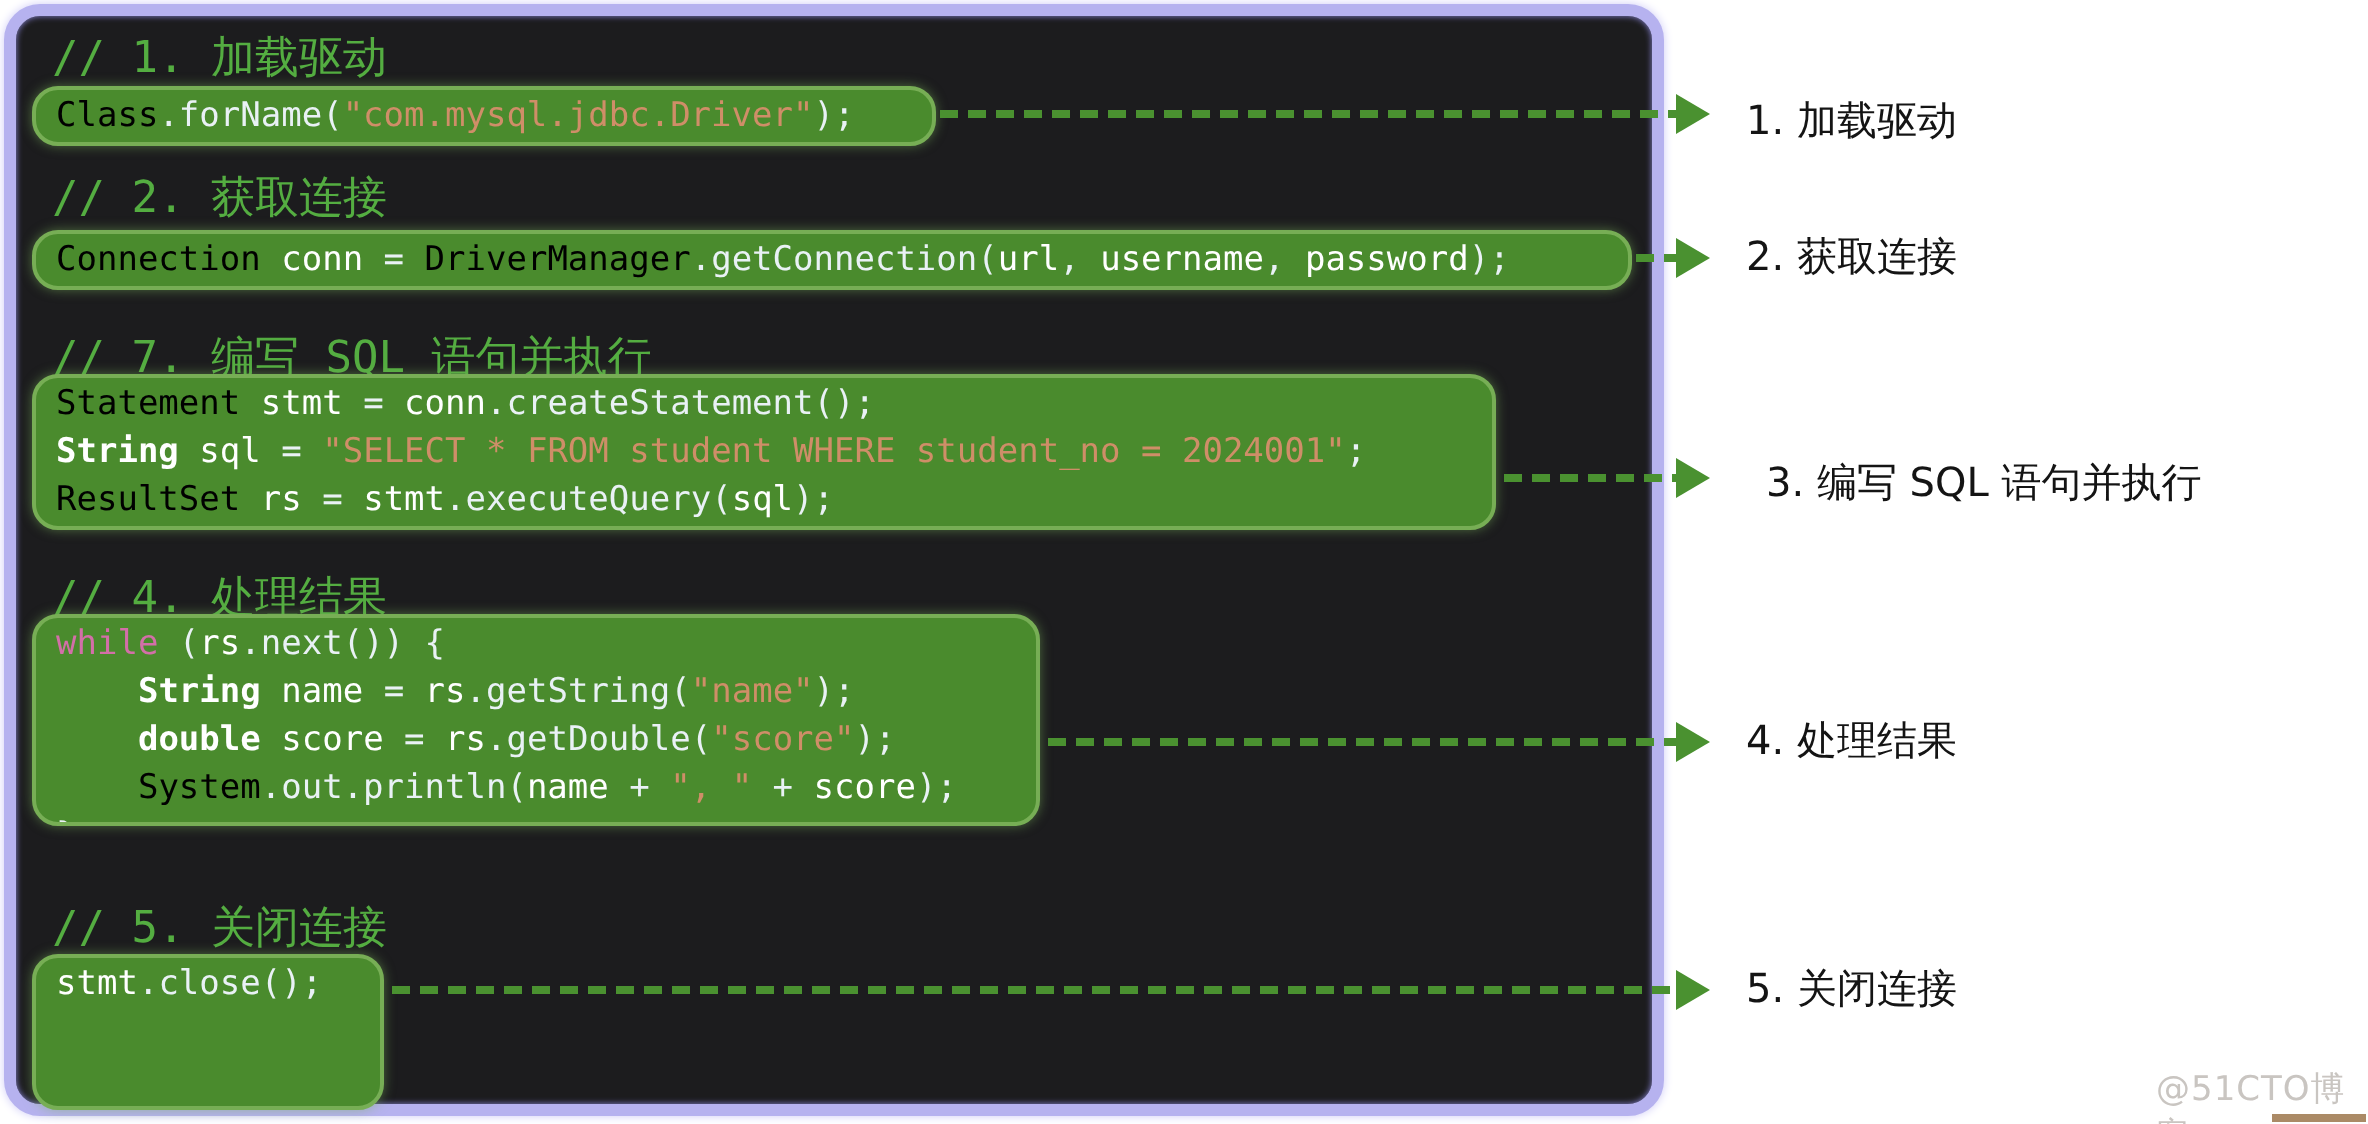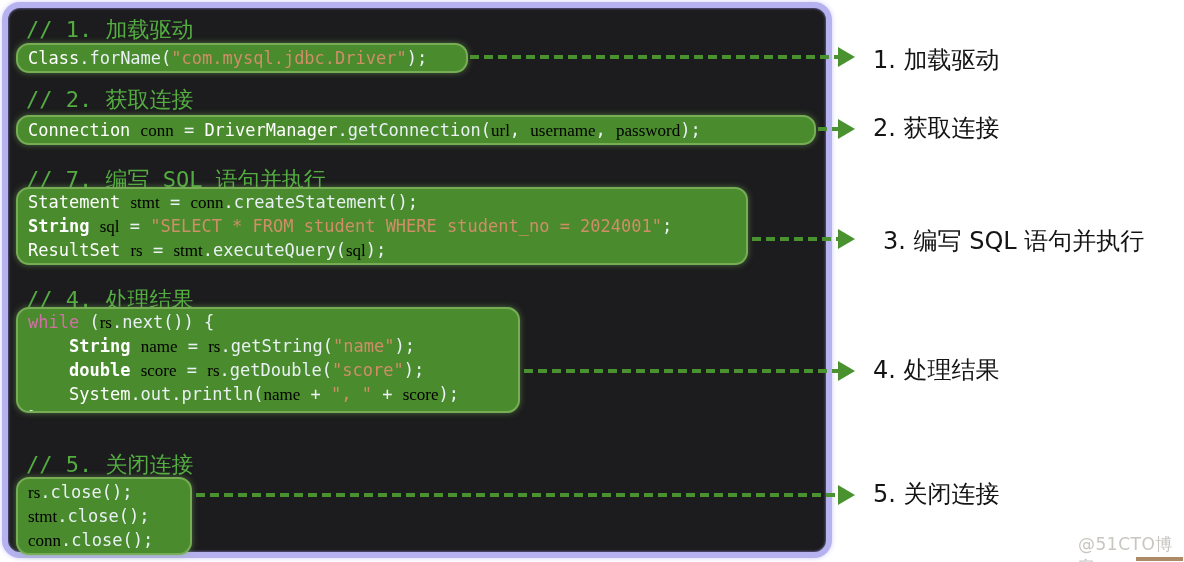--- a/index.html
+++ b/index.html
@@ -36,22 +36,22 @@
   }
 
   .code-line {
     height: 24px; line-height: 24px;
     font-family: "DejaVu Sans Mono", monospace;
     font-size: 17px;
     white-space: pre;
   }
 
   .tok-plain   { color: #e9f1f5; }
-  .tok-type    { color: #ffffff; }
-  .tok-var     { color: #000000; font-family: Liberation Serif, serif; }
+  .tok-type    { color: #000000; }
+  .tok-var     { color: #ffffff; }
   .tok-string  { color: #cf8e68; }
   .tok-keyword { color: #d36fa8; }
   .tok-bold    { color: #ffffff; font-weight: bold; }
 
   .arrow-dash {
     position: absolute;
     height: 4px;
     background-image: repeating-linear-gradient(90deg, #4a9130 0 9px, transparent 9px 14px);
   }
   .arrow-head {
@@ -59,21 +59,21 @@
     width: 0; height: 0;
     border-top: 10px solid transparent;
     border-bottom: 10px solid transparent;
     border-left: 17px solid #4a9130;
   }
 
   .step-label {
     position: absolute;
     left: 873px;
     height: 40px; line-height: 40px;
-    font-size: 24px;
+    font-size: 20px;
     color: #141414;
     white-space: nowrap;
   }
 
   .watermark {
     position: absolute;
     left: 1078px; top: 533px;
     font-size: 17px;
     color: #c9c5c1;
     letter-spacing: 0.5px;
@@ -119,22 +119,20 @@
       <div class="code-line"><span class="tok-plain">    </span><span class="tok-bold">String</span><span class="tok-plain"> </span><span class="tok-var">name</span><span class="tok-plain"> = </span><span class="tok-var">rs</span><span class="tok-plain">.getString(</span><span class="tok-string">"name"</span><span class="tok-plain">);</span></div>
       <div class="code-line"><span class="tok-plain">    </span><span class="tok-bold">double</span><span class="tok-plain"> </span><span class="tok-var">score</span><span class="tok-plain"> = </span><span class="tok-var">rs</span><span class="tok-plain">.getDouble(</span><span class="tok-string">"score"</span><span class="tok-plain">);</span></div>
       <div class="code-line"><span class="tok-plain">    </span><span class="tok-type">System</span><span class="tok-plain">.out.println(</span><span class="tok-var">name</span><span class="tok-plain"> + </span><span class="tok-string">", "</span><span class="tok-plain"> + </span><span class="tok-var">score</span><span class="tok-plain">);</span></div>
       <div class="code-line"><span class="tok-plain">}</span></div>
     </div>
     <div class="arrow-dash" style="left: 524px; top: 369px; width: 314px;"></div>
     <div class="arrow-head" style="left: 838px; top: 361px;"></div>
     <div class="step-label" style="top: 350px;">4. 处理结果</div>
     <div class="code-comment" style="left: 26px; top: 453px;">// 5. 关闭连接</div>
     <div class="code-pill" style="left: 16px; top: 477px; width: 176px; height: 78px;">
-      <div class="code-line"><span class="tok-var">rs</span><span class="tok-plain">.close();</span></div>
       <div class="code-line"><span class="tok-var">stmt</span><span class="tok-plain">.close();</span></div>
-      <div class="code-line"><span class="tok-var">conn</span><span class="tok-plain">.close();</span></div>
     </div>
     <div class="arrow-dash" style="left: 196px; top: 493px; width: 642px;"></div>
     <div class="arrow-head" style="left: 838px; top: 485px;"></div>
     <div class="step-label" style="top: 474px;">5. 关闭连接</div>
   </div>
 <div class="watermark">@51CTO博客</div>
 <div class="corner-sliver"></div>
 
 </body></html>

